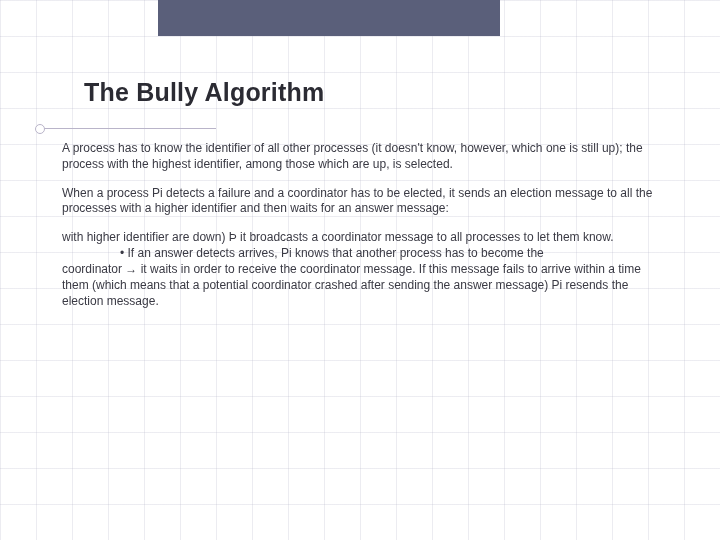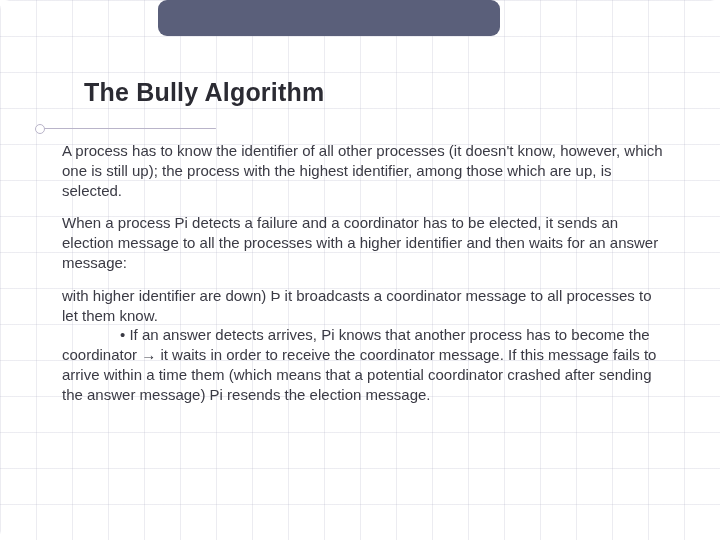--- a/index.html
+++ b/index.html
@@ -1,15 +1,15 @@
 <!DOCTYPE html>
 <html><head>
 <meta charset="utf-8">
 <style>
-  * { margin: 0; padding: 0; box-sizing: border-box; border-radius: 9px; }
+  * { margin: 0; padding: 0; box-sizing: border-box; }
   html, body { width: 720px; height: 540px; overflow: hidden; }
   body {
     font-family: Verdana, Geneva, sans-serif;
     background: #ffffff;
     position: relative;
   }
   .grid-bg {
     position: absolute;
     inset: 0;
     background-image:
@@ -52,21 +52,21 @@
     left: -27px;
     bottom: -27px;
     width: 10px; height: 10px;
     border: 1px solid #b9b4c9;
     border-radius: 50%;
     background: #fff;
   }
   .body {
     margin-top: 26px;
     color: #3a3a44;
-    font-size: 15px;
+    font-size: 12px;
     line-height: 1.32;
   }
   .para { margin-bottom: 13px; }
   .indent-block { margin-bottom: 13px; }
   .indent-line { text-indent: 58px; }
 </style>
 </head>
 <body>
 
 <div class="grid-bg"></div>

